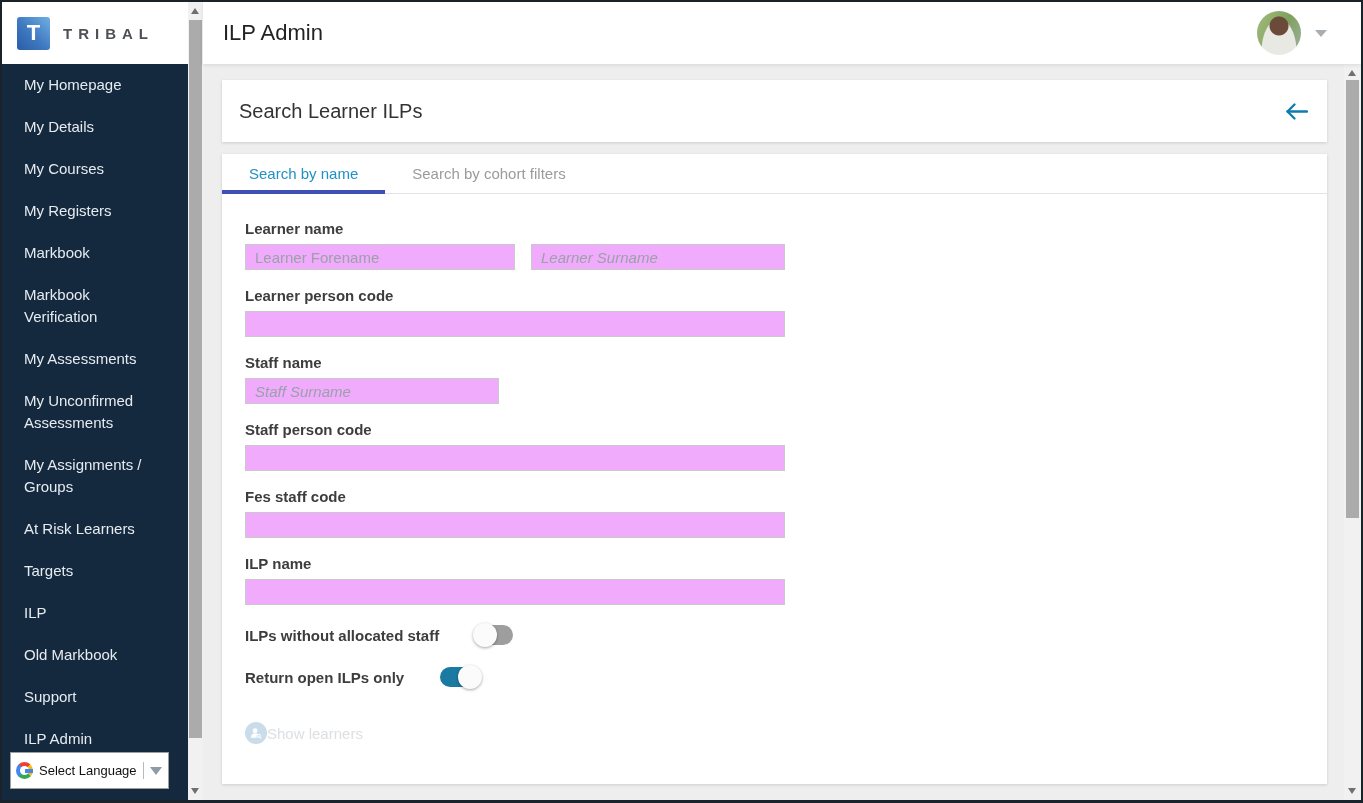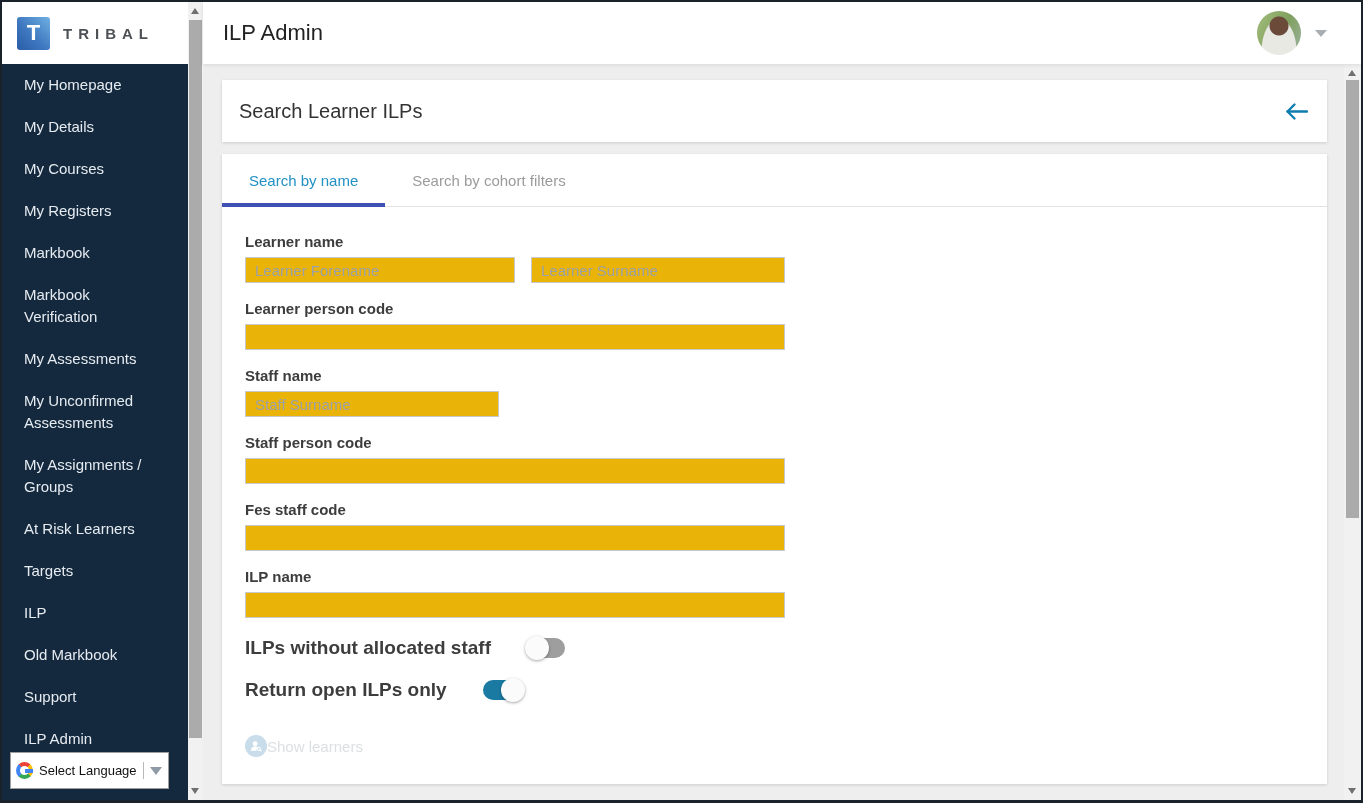--- a/index.html
+++ b/index.html
@@ -72,39 +72,39 @@
   .content { flex:1; padding:16px 17px 0 19px; min-width:0; }
 
   .panel-header {
     background:#fff; height:62px; display:flex; align-items:center;
     padding:0 17px; box-shadow:0 1px 3px rgba(0,0,0,.14); margin-bottom:12px;
   }
   .panel-title { font-size:20px; color:#333; flex:1; }
   .back-btn { cursor:pointer; display:flex; align-items:center; padding:2px; }
 
   .panel-body { background:#fff; box-shadow:0 1px 3px rgba(0,0,0,.14); height:630px; overflow:hidden; }
-  .tabs { display:flex; height:53px; border-bottom:1px solid #e3e3e3; }
+  .tabs { display:flex; height:40px; border-bottom:1px solid #e3e3e3; }
   .tab { padding:0 27px; display:flex; align-items:center; font-size:15px; color:#9b9b9b; position:relative; cursor:pointer; white-space:nowrap; }
   .tab.active { color:#2191c4; }
   .tab.active::after { content:""; position:absolute; left:0; right:0; bottom:-1px; height:4px; background:#3e50b4; }
 
   .form { padding:26px 24px 0 23px; }
   .field { margin-bottom:17px; width:540px; }
   .field-label { display:block; font-size:15px; font-weight:600; color:#3d3d3d; line-height:18px; margin-bottom:6px; }
   .field input {
-    height:26px; border:1px solid #c9c9c9; background:#eab308; width:540px;
+    height:26px; border:1px solid #c9c9c9; background:#f0abfc; width:540px;
     font-family:"Liberation Sans",sans-serif; font-size:15px; color:#444; padding:0 9px; outline:none;
   }
   .field input::placeholder { color:#9aa1a8; }
   .name-row { display:flex; gap:16px; }
   .name-row input.first { width:270px; }
-  .name-row input.second { width:254px; }
+  .name-row input.second { width:254px;font-style:italic; }
 
   .toggle-row { display:flex; align-items:center; height:26px; margin-bottom:16px; }
-  .toggle-label { font-size:19px; font-weight:600; color:#3d3d3d; }
+  .toggle-label { font-size:15px; font-weight:600; color:#3d3d3d; }
   .switch { width:38px; height:20px; border-radius:10px; position:relative; margin-left:36px; cursor:pointer; flex:none; }
   .switch.off { background:#9e9e9e; }
   .switch.on { background:#1a7aa2; }
   .knob {
     width:24px; height:24px; border-radius:50%; background:#fbfbfb; position:absolute; top:-2px;
     box-shadow:0 1px 3px rgba(0,0,0,.35);
   }
   .switch.off .knob { left:-2px; }
   .switch.on .knob { right:-4px; }
 

